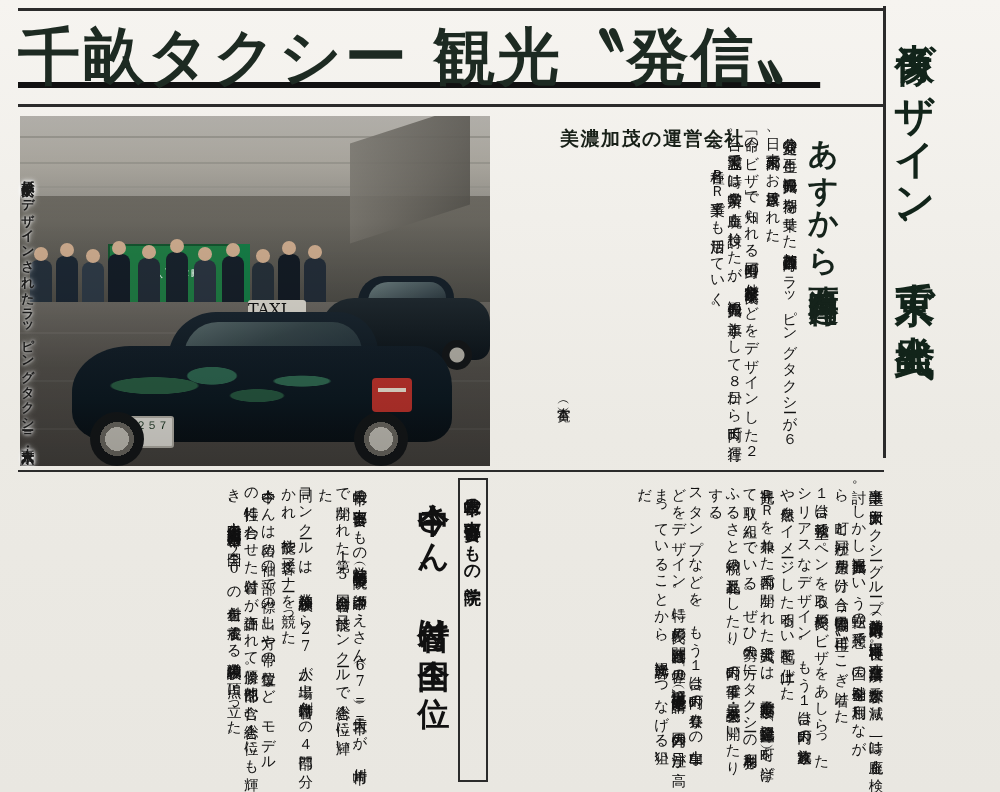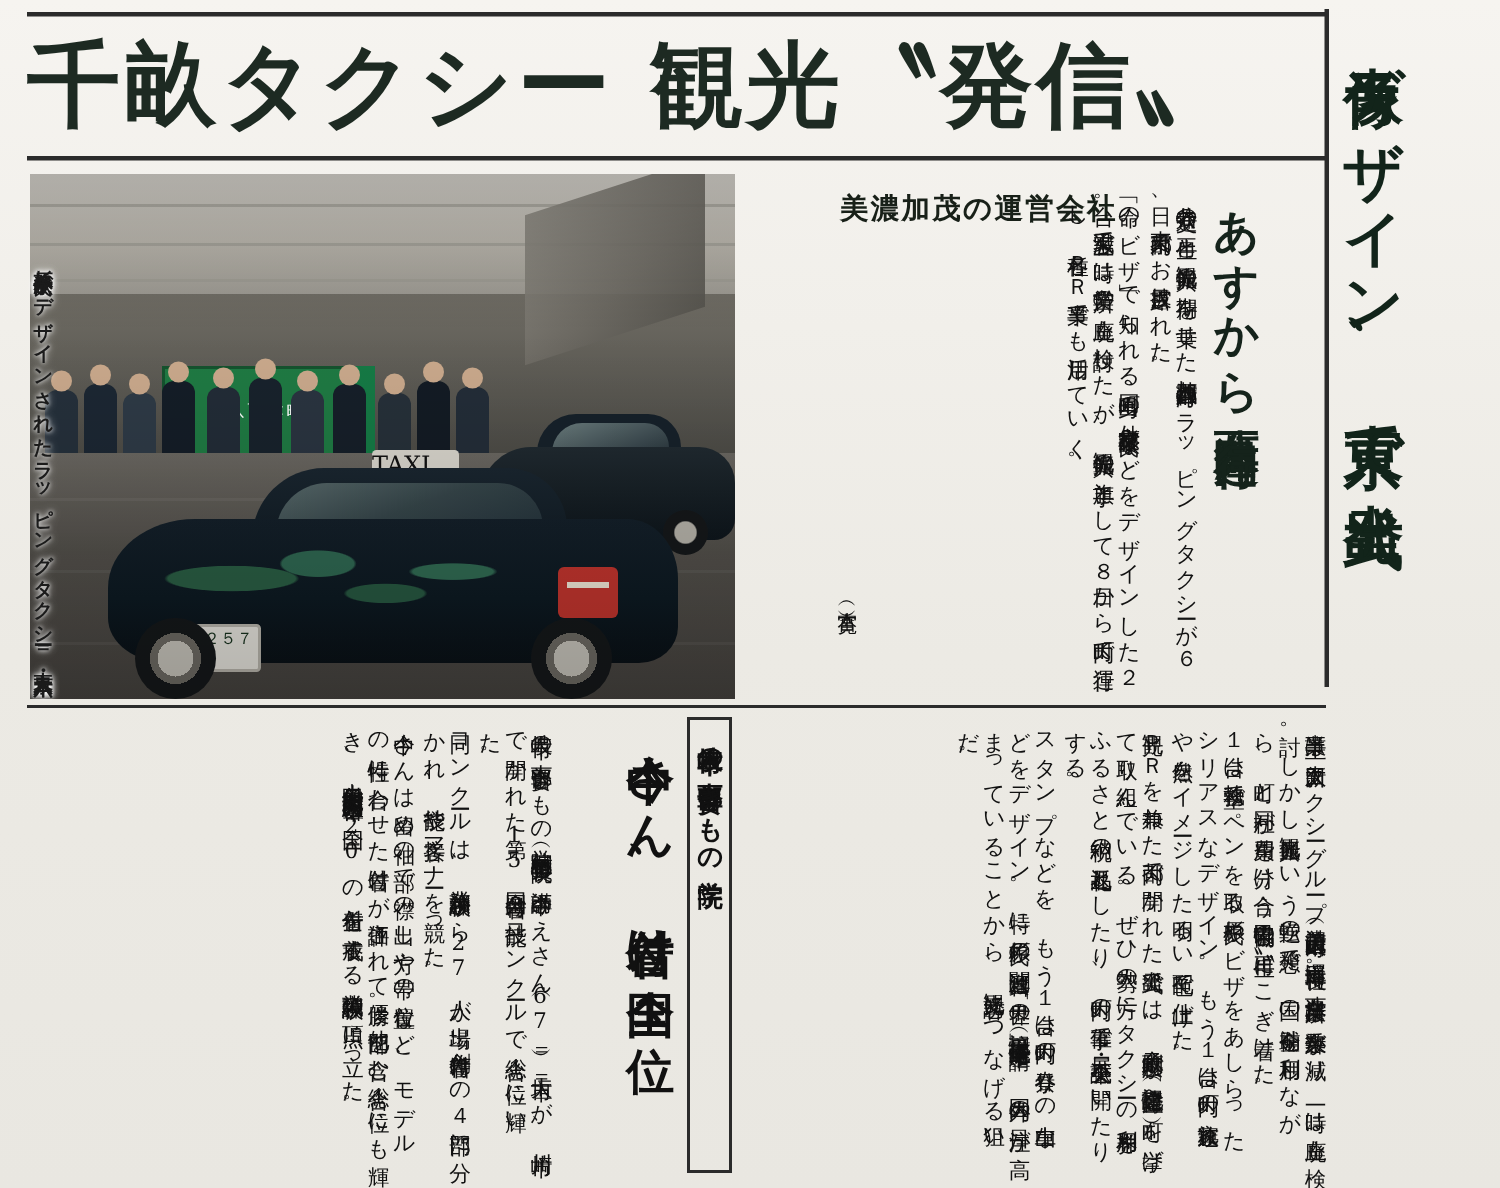--- a/index.html
+++ b/index.html
@@ -20,21 +20,21 @@
   .v{
     writing-mode:vertical-rl;
     text-orientation:upright;
     line-height:1.18;
     letter-spacing:0.06em;
   }
 
   
   .masthead{
     position:absolute;left:18px;top:14px;width:866px;height:86px;
-    display:flex;align-items:center;
+    display:flex;align-items:center;text-decoration:underline;
   }
   .masthead .title{
     font-size:62px;font-weight:700;letter-spacing:0.04em;
     color:#1d2a22;
     white-space:nowrap;
     font-family:"DejaVu Serif", serif;
   }
   .rule-top{
     position:absolute;left:18px;top:8px;width:866px;height:3px;background:#2b2b2b;
   }

